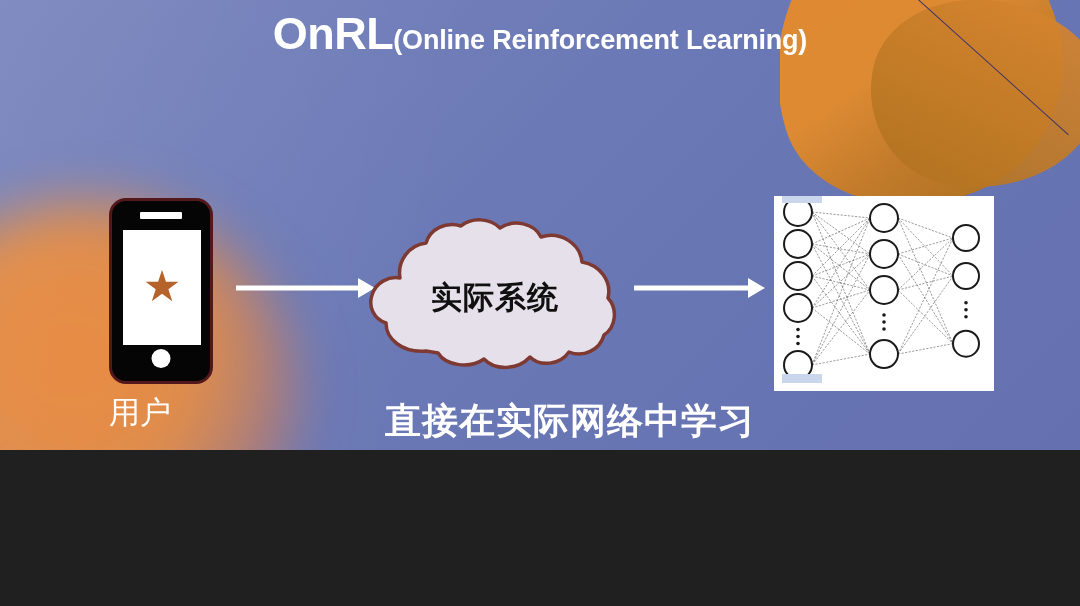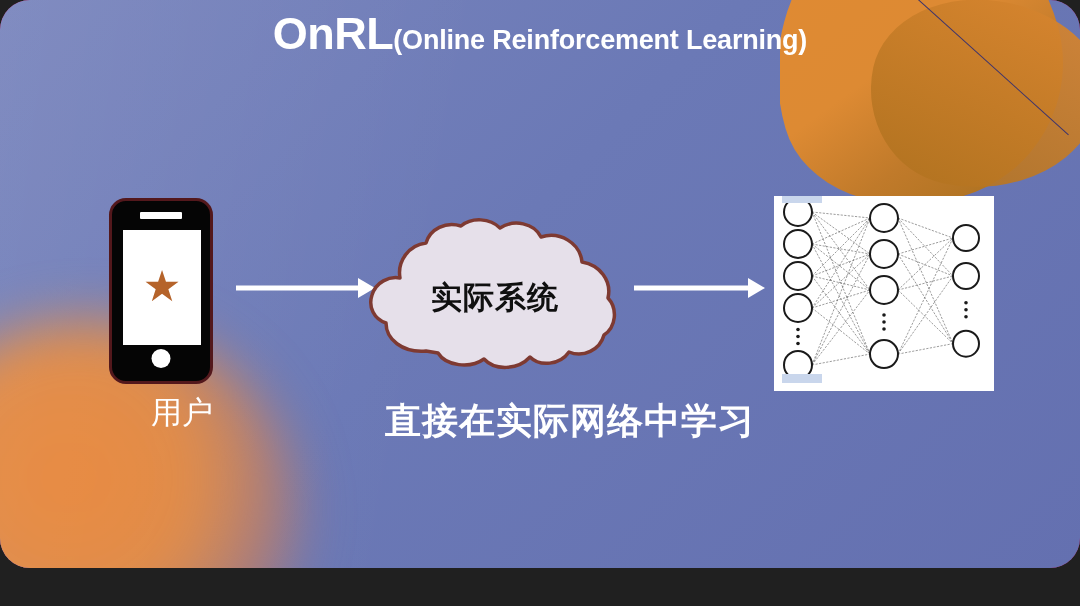--- a/index.html
+++ b/index.html
@@ -3,25 +3,24 @@
 <meta charset="utf-8">
 <style>
   html, body {
     margin: 0;
     padding: 0;
     background: #202020;
   }
   #slide {
     position: relative;
     width: 1080px;
-    height: 568px;
+    height: 450px;
     overflow: hidden;
     font-family: "Liberation Sans", sans-serif;
     background: #be185d;
-    border-radius: 30px;
   }
 
   
   .bg-base {
     position: absolute;
     inset: 0;
     background: linear-gradient(135deg, #7985bd 0%, #6b79b6 45%, #6470b0 100%);
   }
   .bg-glow-bl {
     position: absolute;
@@ -170,21 +169,21 @@
     width: 19px;
     height: 19px;
     background: #ffffff;
     border-radius: 50%;
   }
   .phone-label {
     position: absolute;
     left: 109px;
     top: 392px;
     width: 104px;
-    text-align: right;
+    text-align: left;
     color: #ffffff;
     font-size: 31px;
     font-weight: 400;
     z-index: 5;
   }
 
   
   .arrow { position: absolute; z-index: 5; }
   .arrow .shaft {
     position: absolute;

